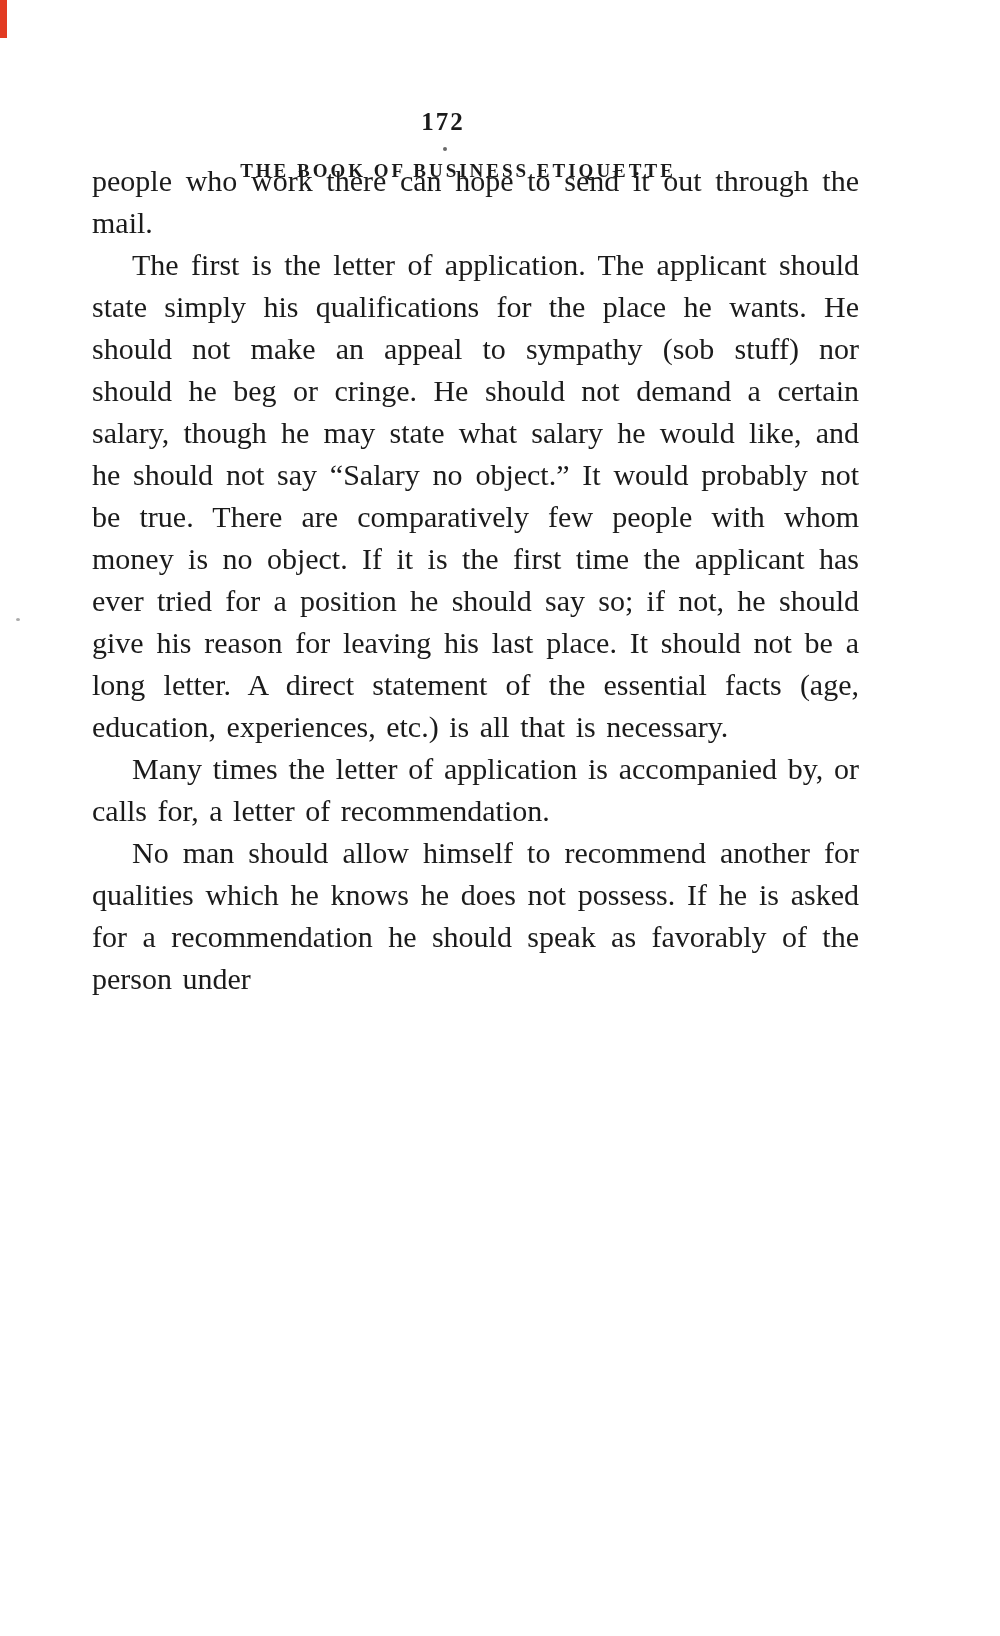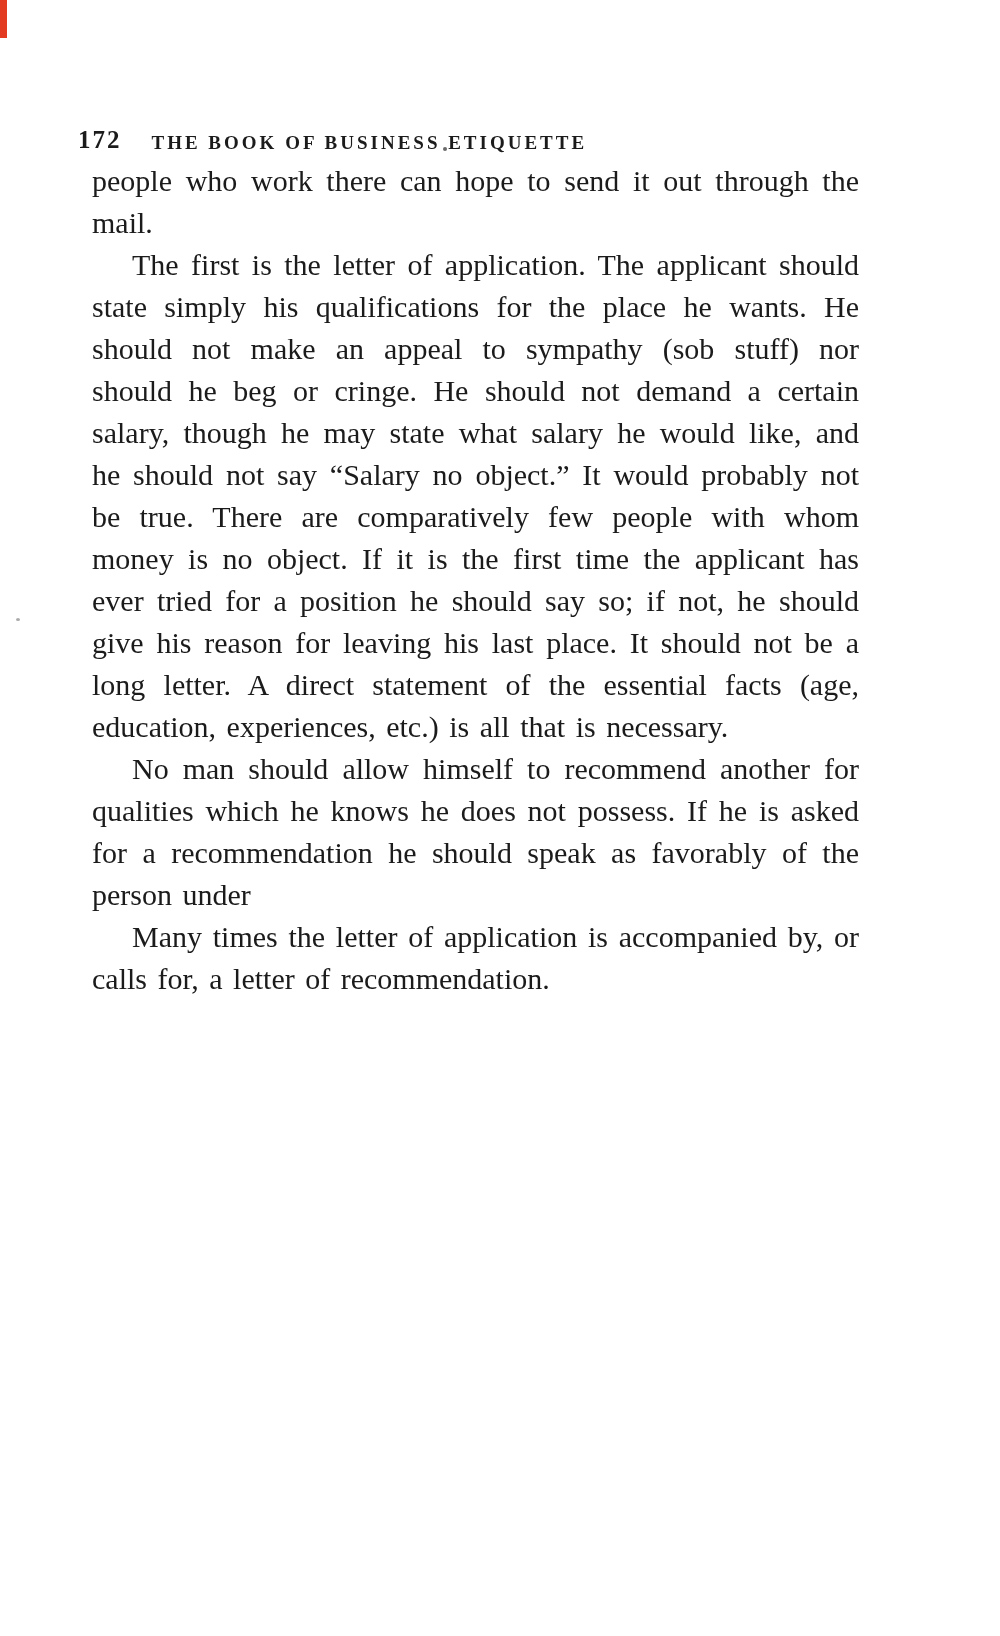--- a/index.html
+++ b/index.html
@@ -23,22 +23,23 @@
     width: 7px;
     height: 38px;
     background: #e23b22;
   }
   .running-head {
     position: absolute;
     top: 108px;
     left: 78px;
     right: 162px;
     display: flex;
-    align-items: flex-end;
+    align-items: center;
     white-space: nowrap;
+    flex-direction: column;
   }
   .folio {
     font-size: 25px;
     font-weight: 700;
     letter-spacing: 2px;
     margin-right: 30px;
   }
   .head-title {
     font-size: 19px;
     font-weight: 700;
@@ -104,21 +105,21 @@
     <p class="para flush">
       <span>people who work there can hope to send it out through the mail.</span>
     </p>
 
 
     <p class="para">
       <span>The first is the letter of </span><span class="em">application.</span><span> The applicant should state simply his qualifications for the place he wants. He should not make an appeal to sympathy (sob stuff) nor should he beg or cringe. He should not demand a certain salary, though he may state what salary he would like, and he should not say “Salary no object.” It would probably not be true. There are comparatively few people with whom money is no object. If it is the first time the applicant has ever tried for a position he should say so; if not, he should give his reason for leaving his last place. It should not be a long letter. A direct statement of the essential facts (age, education, experiences, etc.) is all that is necessary.</span>
     </p>
 
     <p class="para">
-      <span>No man should allow himself to recommend another for qualities which he knows he does not possess. If he is asked for a recommendation he should speak as favorably of the person under</span>
+      <span>Many times the letter of application is accompanied by, or calls for, a letter of </span><span class="em">recommendation.</span>
     </p>
 
     <p class="para">
-      <span>Many times the letter of application is accompanied by, or calls for, a letter of </span><span class="em">recommendation.</span>
+      <span>No man should allow himself to recommend another for qualities which he knows he does not possess. If he is asked for a recommendation he should speak as favorably of the person under</span>
     </p>
 
   </main>
 </div>
 
 </body></html>

